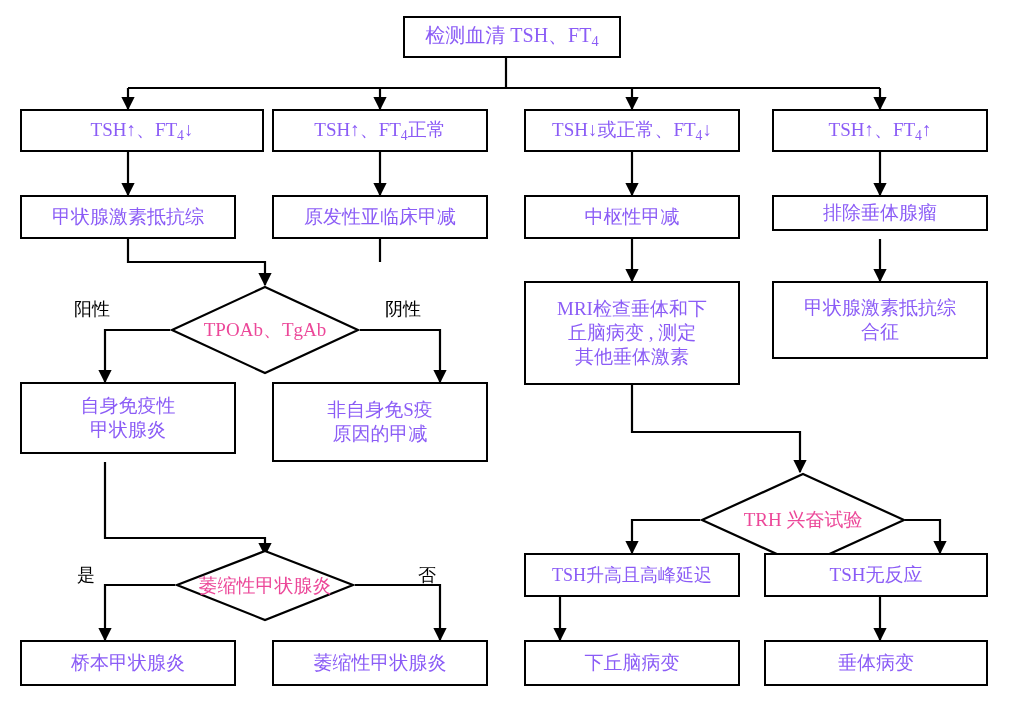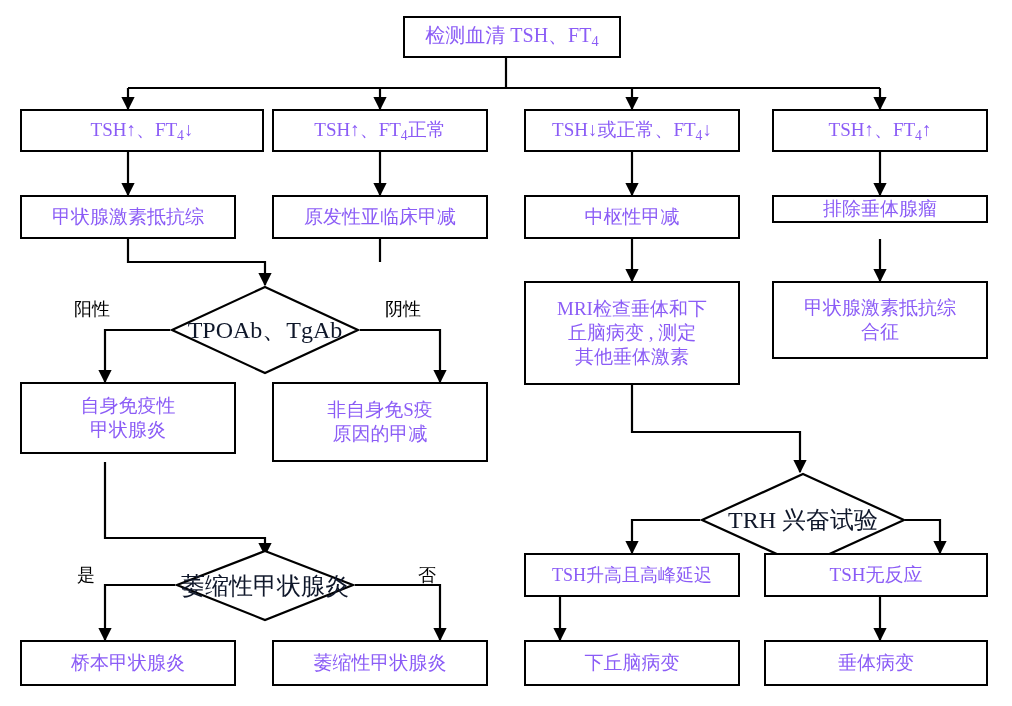--- a/index.html
+++ b/index.html
@@ -43,22 +43,22 @@
   .diamond-label {
     position: absolute;
     left: 0;
     top: 0;
     width: 100%;
     height: 100%;
     display: flex;
     align-items: center;
     justify-content: center;
     text-align: center;
-    font-size: 24px;
-    color: #0f172a;
+    font-size: 19px;
+    color: #ec4899;
     white-space: pre-line;
   }
   .edge-label {
     position: absolute;
     font-size: 18px;
     color: #000000;
     white-space: nowrap;
   }
   #lines {
     position: absolute;
@@ -142,21 +142,21 @@
   <div class="box" style="left:524px; top:109px; width:216px; height:43px;">
     <span>TSH↓或正常、FT<span class="sub">4</span>↓</span>
   </div>
   <div class="box" style="left:772px; top:109px; width:216px; height:43px;">
     <span>TSH↑、FT<span class="sub">4</span>↑</span>
   </div>
 
   <div class="box" style="left:20px; top:195px; width:216px; height:44px;">甲状腺激素抵抗综</div>
   <div class="box" style="left:272px; top:195px; width:216px; height:44px;">原发性亚临床甲减</div>
   <div class="box" style="left:524px; top:195px; width:216px; height:44px;">中枢性甲减</div>
-  <div class="box" style="left:772px; top:195px; width:216px; height:28px;">排除垂体腺瘤</div>
+  <div class="box" style="left:772px; top:195px; width:216px; height:36px;">排除垂体腺瘤</div>
 
   <div class="box" style="left:524px; top:281px; width:216px; height:104px;">MRI检查垂体和下
 丘脑病变 , 测定
 其他垂体激素</div>
   <div class="box" style="left:772px; top:281px; width:216px; height:78px;">甲状腺激素抵抗综
 合征</div>
 
   <div class="diamond-wrap" style="left:170px; top:285px; width:190px; height:90px;">
     <svg width="190" height="90" viewBox="0 0 190 90" xmlns="http://www.w3.org/2000/svg">
       <polygon points="95,2 188,45 95,88 2,45" fill="#ffffff" stroke="#000000" stroke-width="2.2"></polygon>

